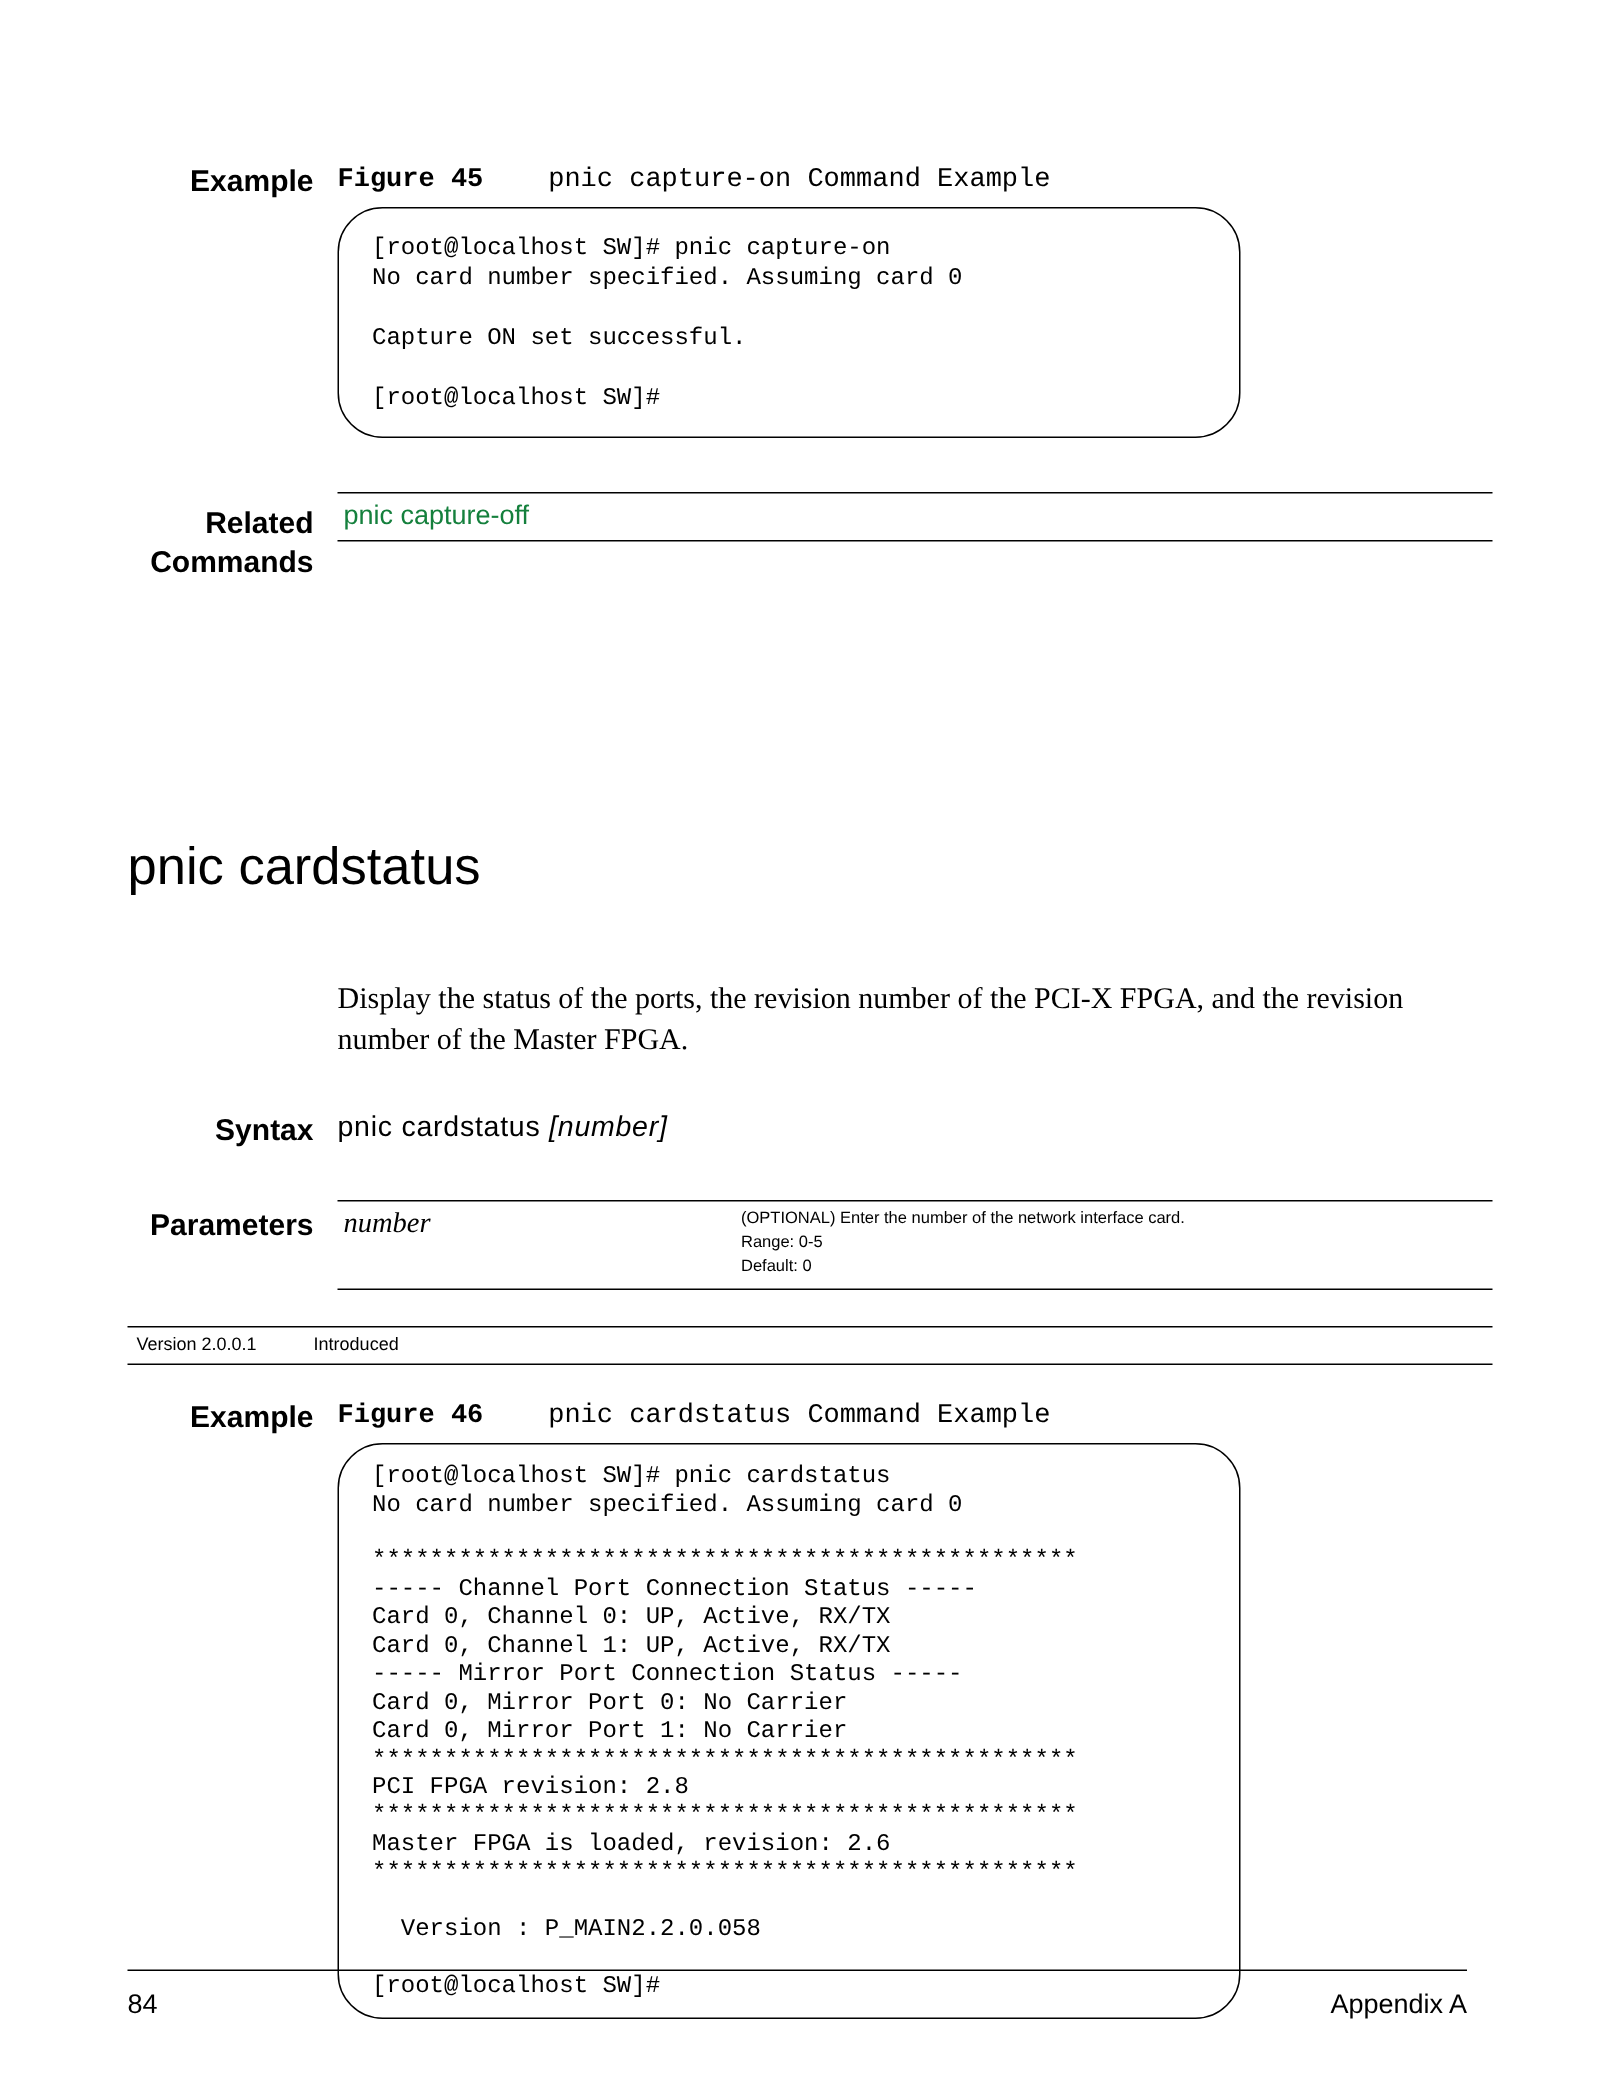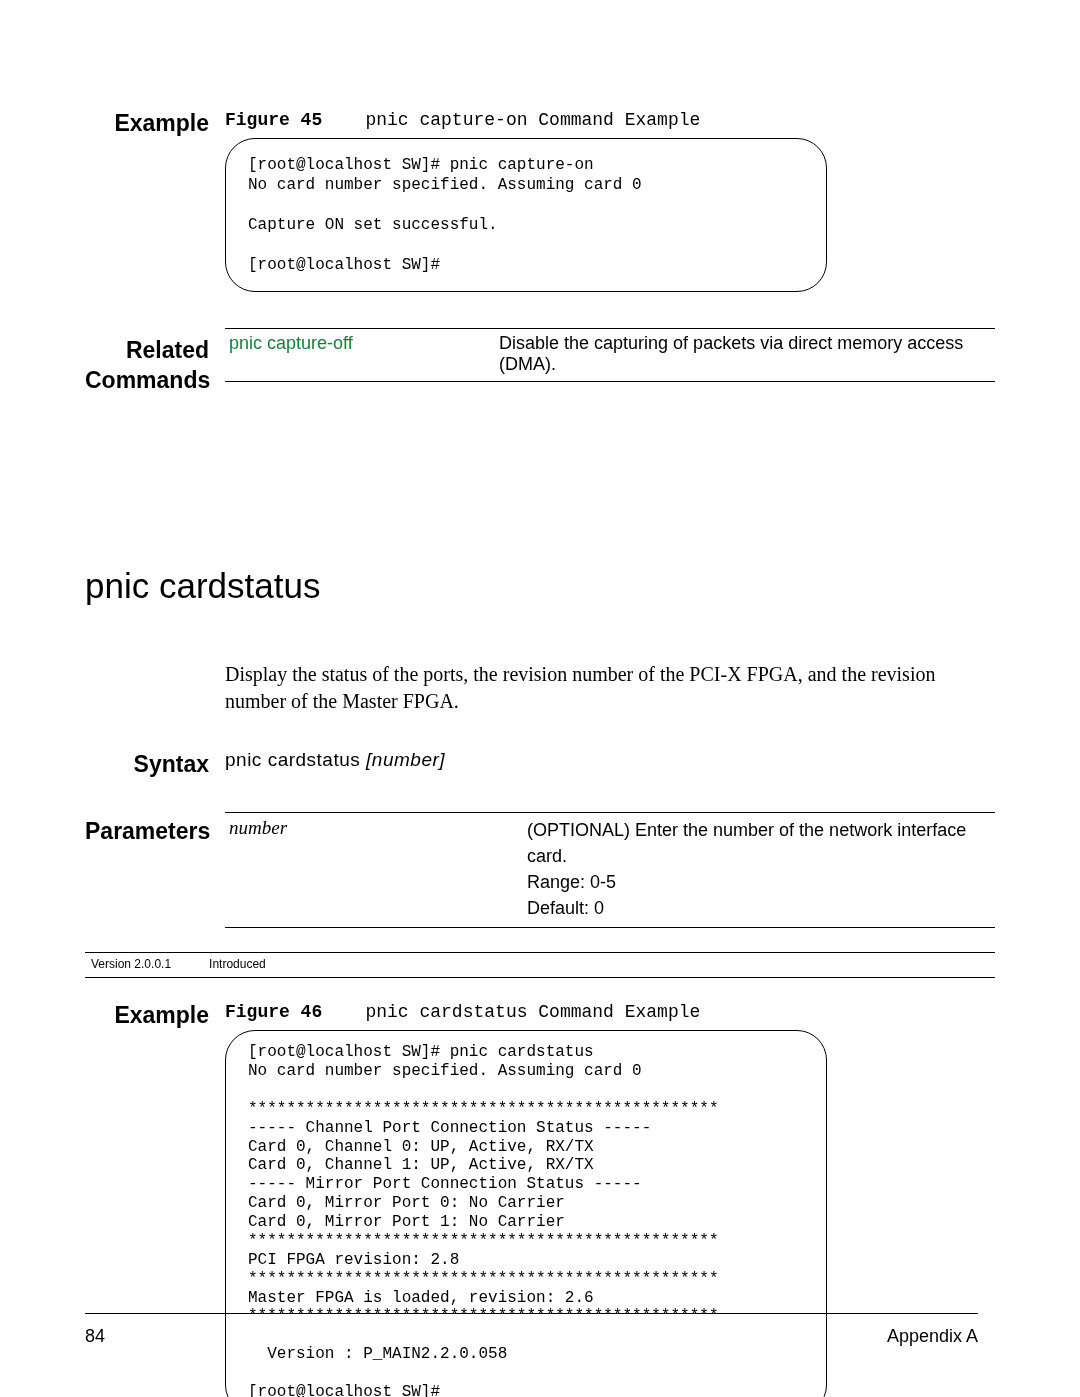--- a/index.html
+++ b/index.html
@@ -18,21 +18,21 @@
     }
     .row {
       display: flex;
       align-items: flex-start;
     }
     .label-col {
       width: 140px;
       text-align: right;
       padding-right: 16px;
       font-weight: bold;
-      font-size: 23px;
+      font-size: 20px;
       flex-shrink: 0;
     }
     .content-col {
       flex: 1;
     }
     .figure-title {
       font-size: 18px;
       margin-bottom: 8px;
       font-family: Liberation Mono, monospace;
     }
@@ -93,31 +93,30 @@
       width: 100%;
     }
     .param-table hr {
       border: none;
       border-top: 1px solid #000;
       margin: 0;
     }
     .param-row {
       display: flex;
       padding: 4px 4px 6px 4px;
-      gap: 33px;
     }
     .param-row .pname {
       width: 265px;
       font-style: italic;
       font-family: Georgia, serif;
       font-size: 19px;
     }
     .param-row .pdesc {
       flex: 1;
-      font-size: 18px;
+      font-size: 11px;
       line-height: 1.45;
     }
     .history-table {
       width: 100%;
     }
     .history-table hr {
       border: none;
       border-top: 1px solid #000;
       margin: 0;
     }
@@ -167,21 +166,20 @@
 <div class="row" style="margin-top:36px;">
   <div class="label-col" style="line-height:1.3;padding-top:8px;">
     <div>Related</div>
     <div>Commands</div>
   </div>
   <div class="content-col">
     <div class="rel-cmd-table">
       <hr>
       <div class="rel-cmd-row">
         <div class="cmd">pnic capture-off</div>
-        <div class="desc">Disable the capturing of packets via direct memory access (DMA).</div>
       </div>
       <hr>
     </div>
   </div>
 </div>
 
 <h1 class="section-title">pnic cardstatus</h1>
 
 <div class="row">
   <div class="label-col"></div>

